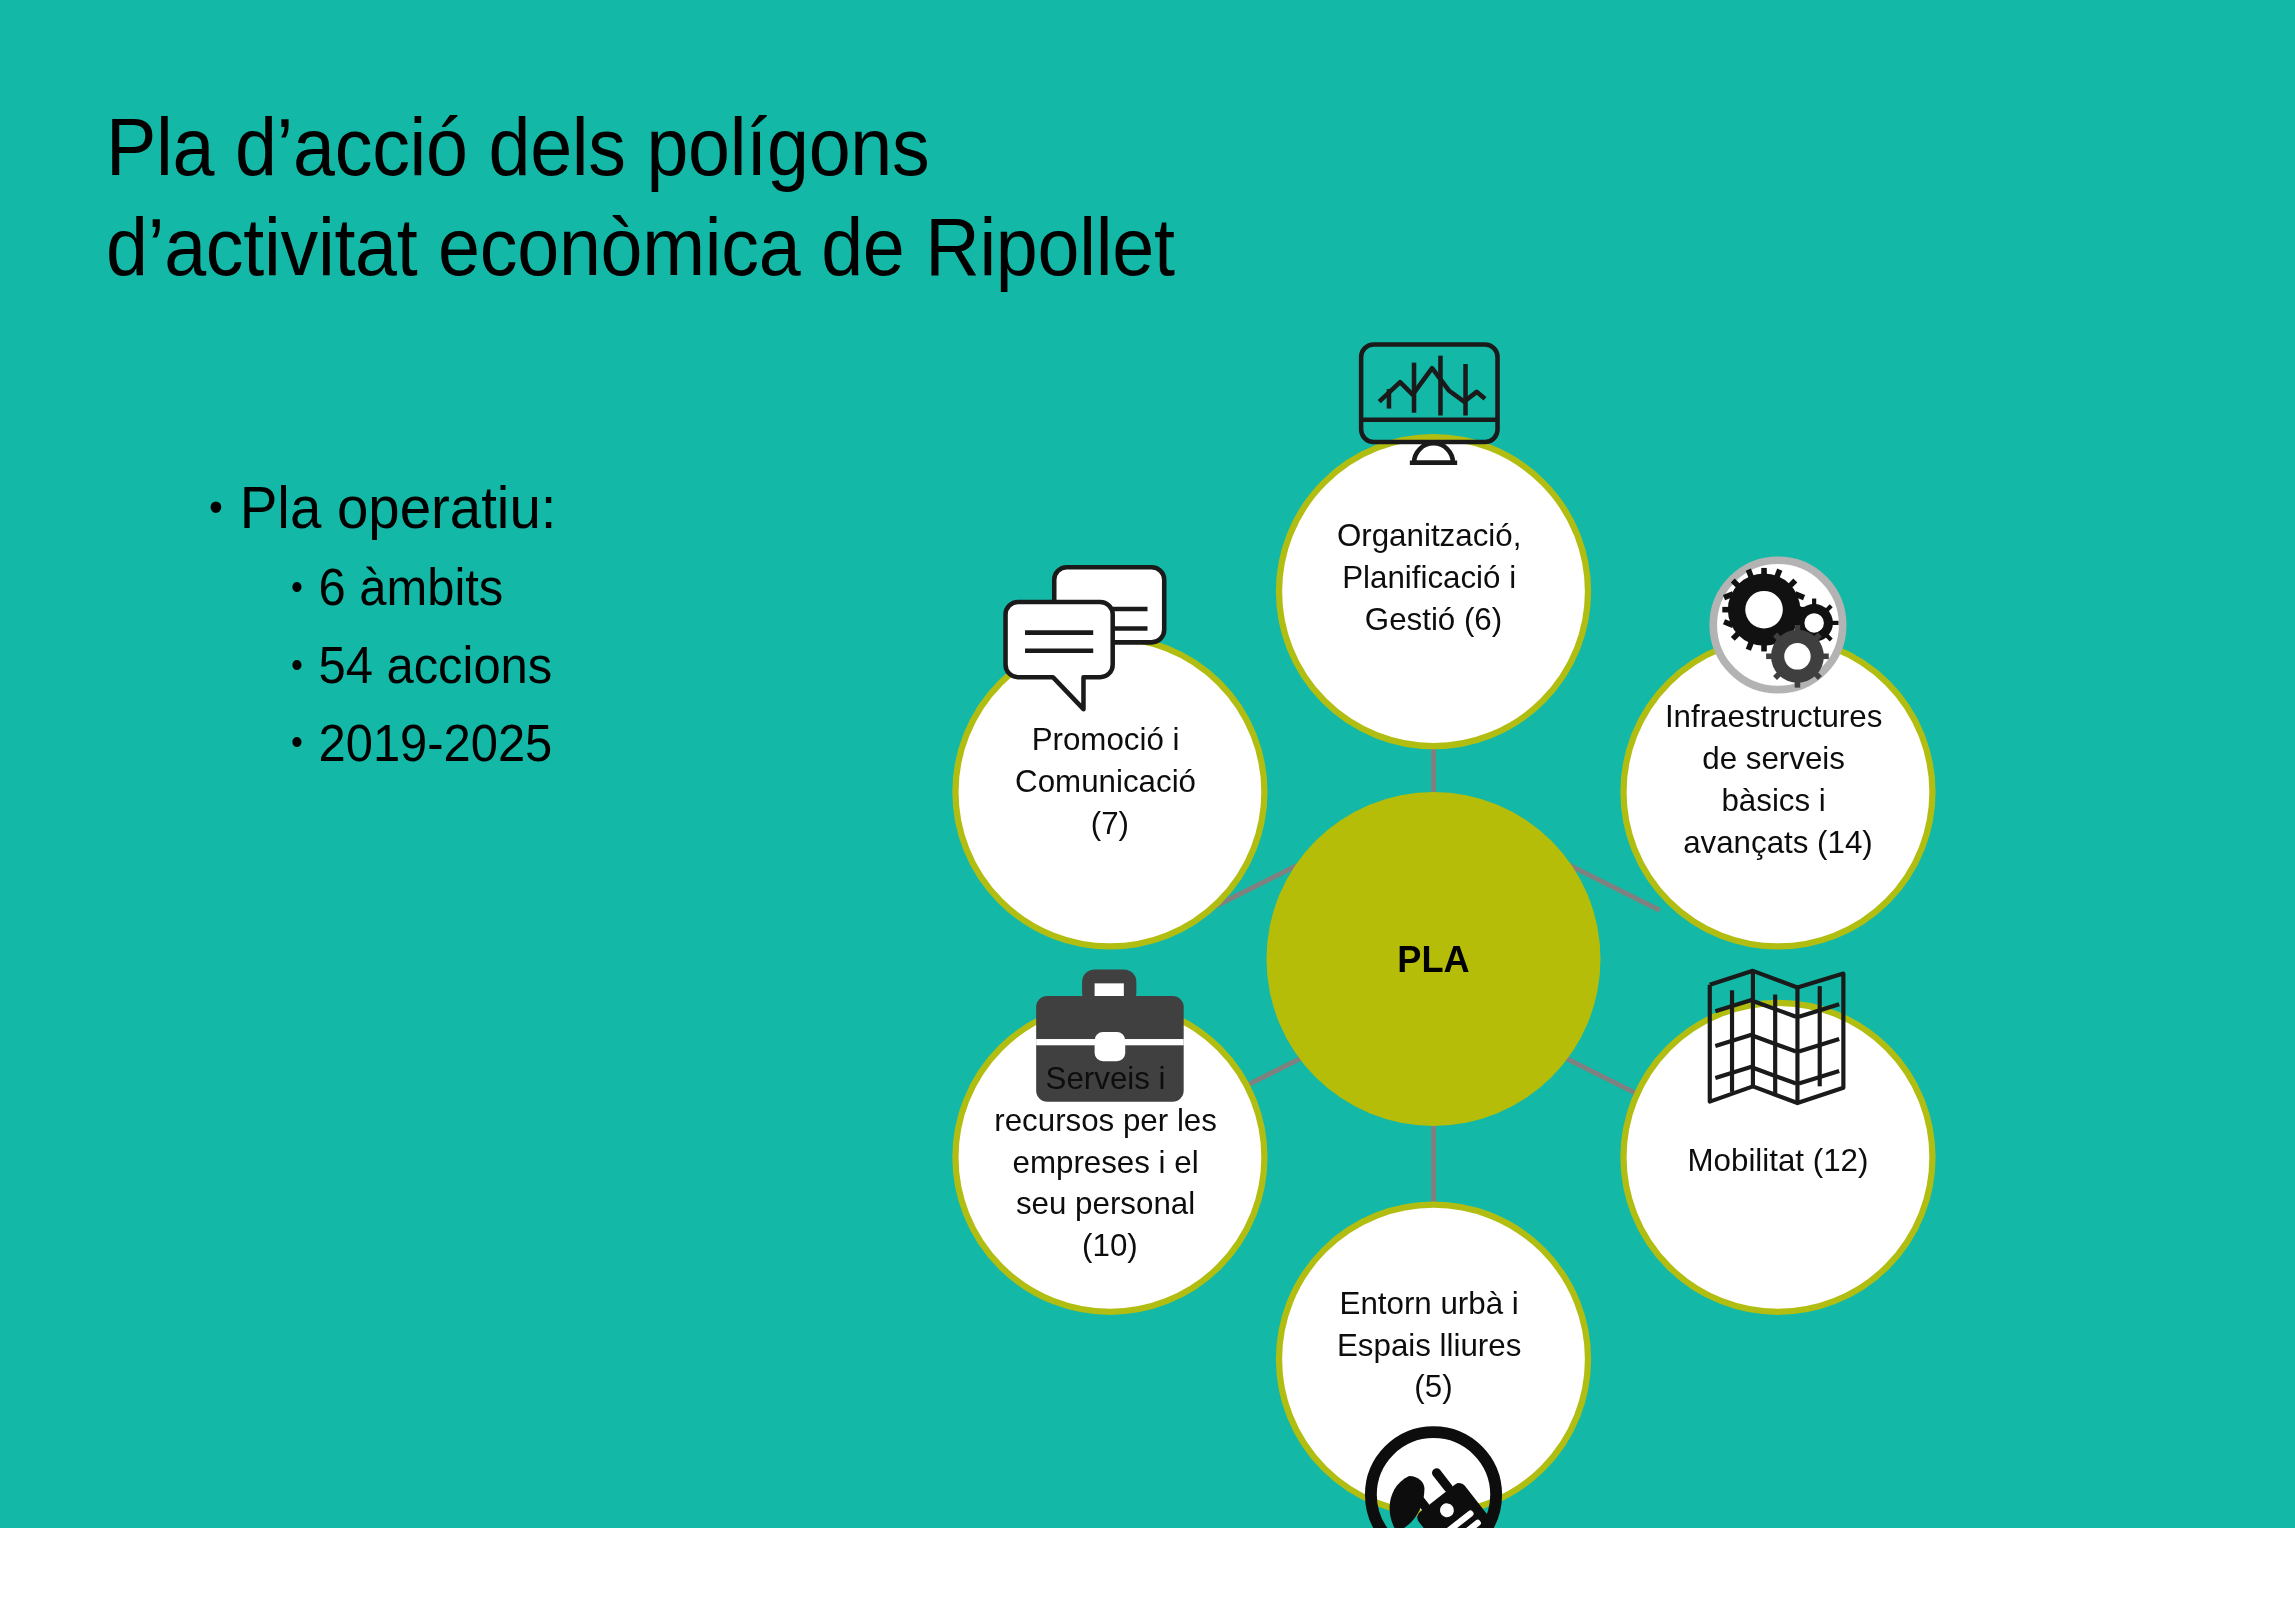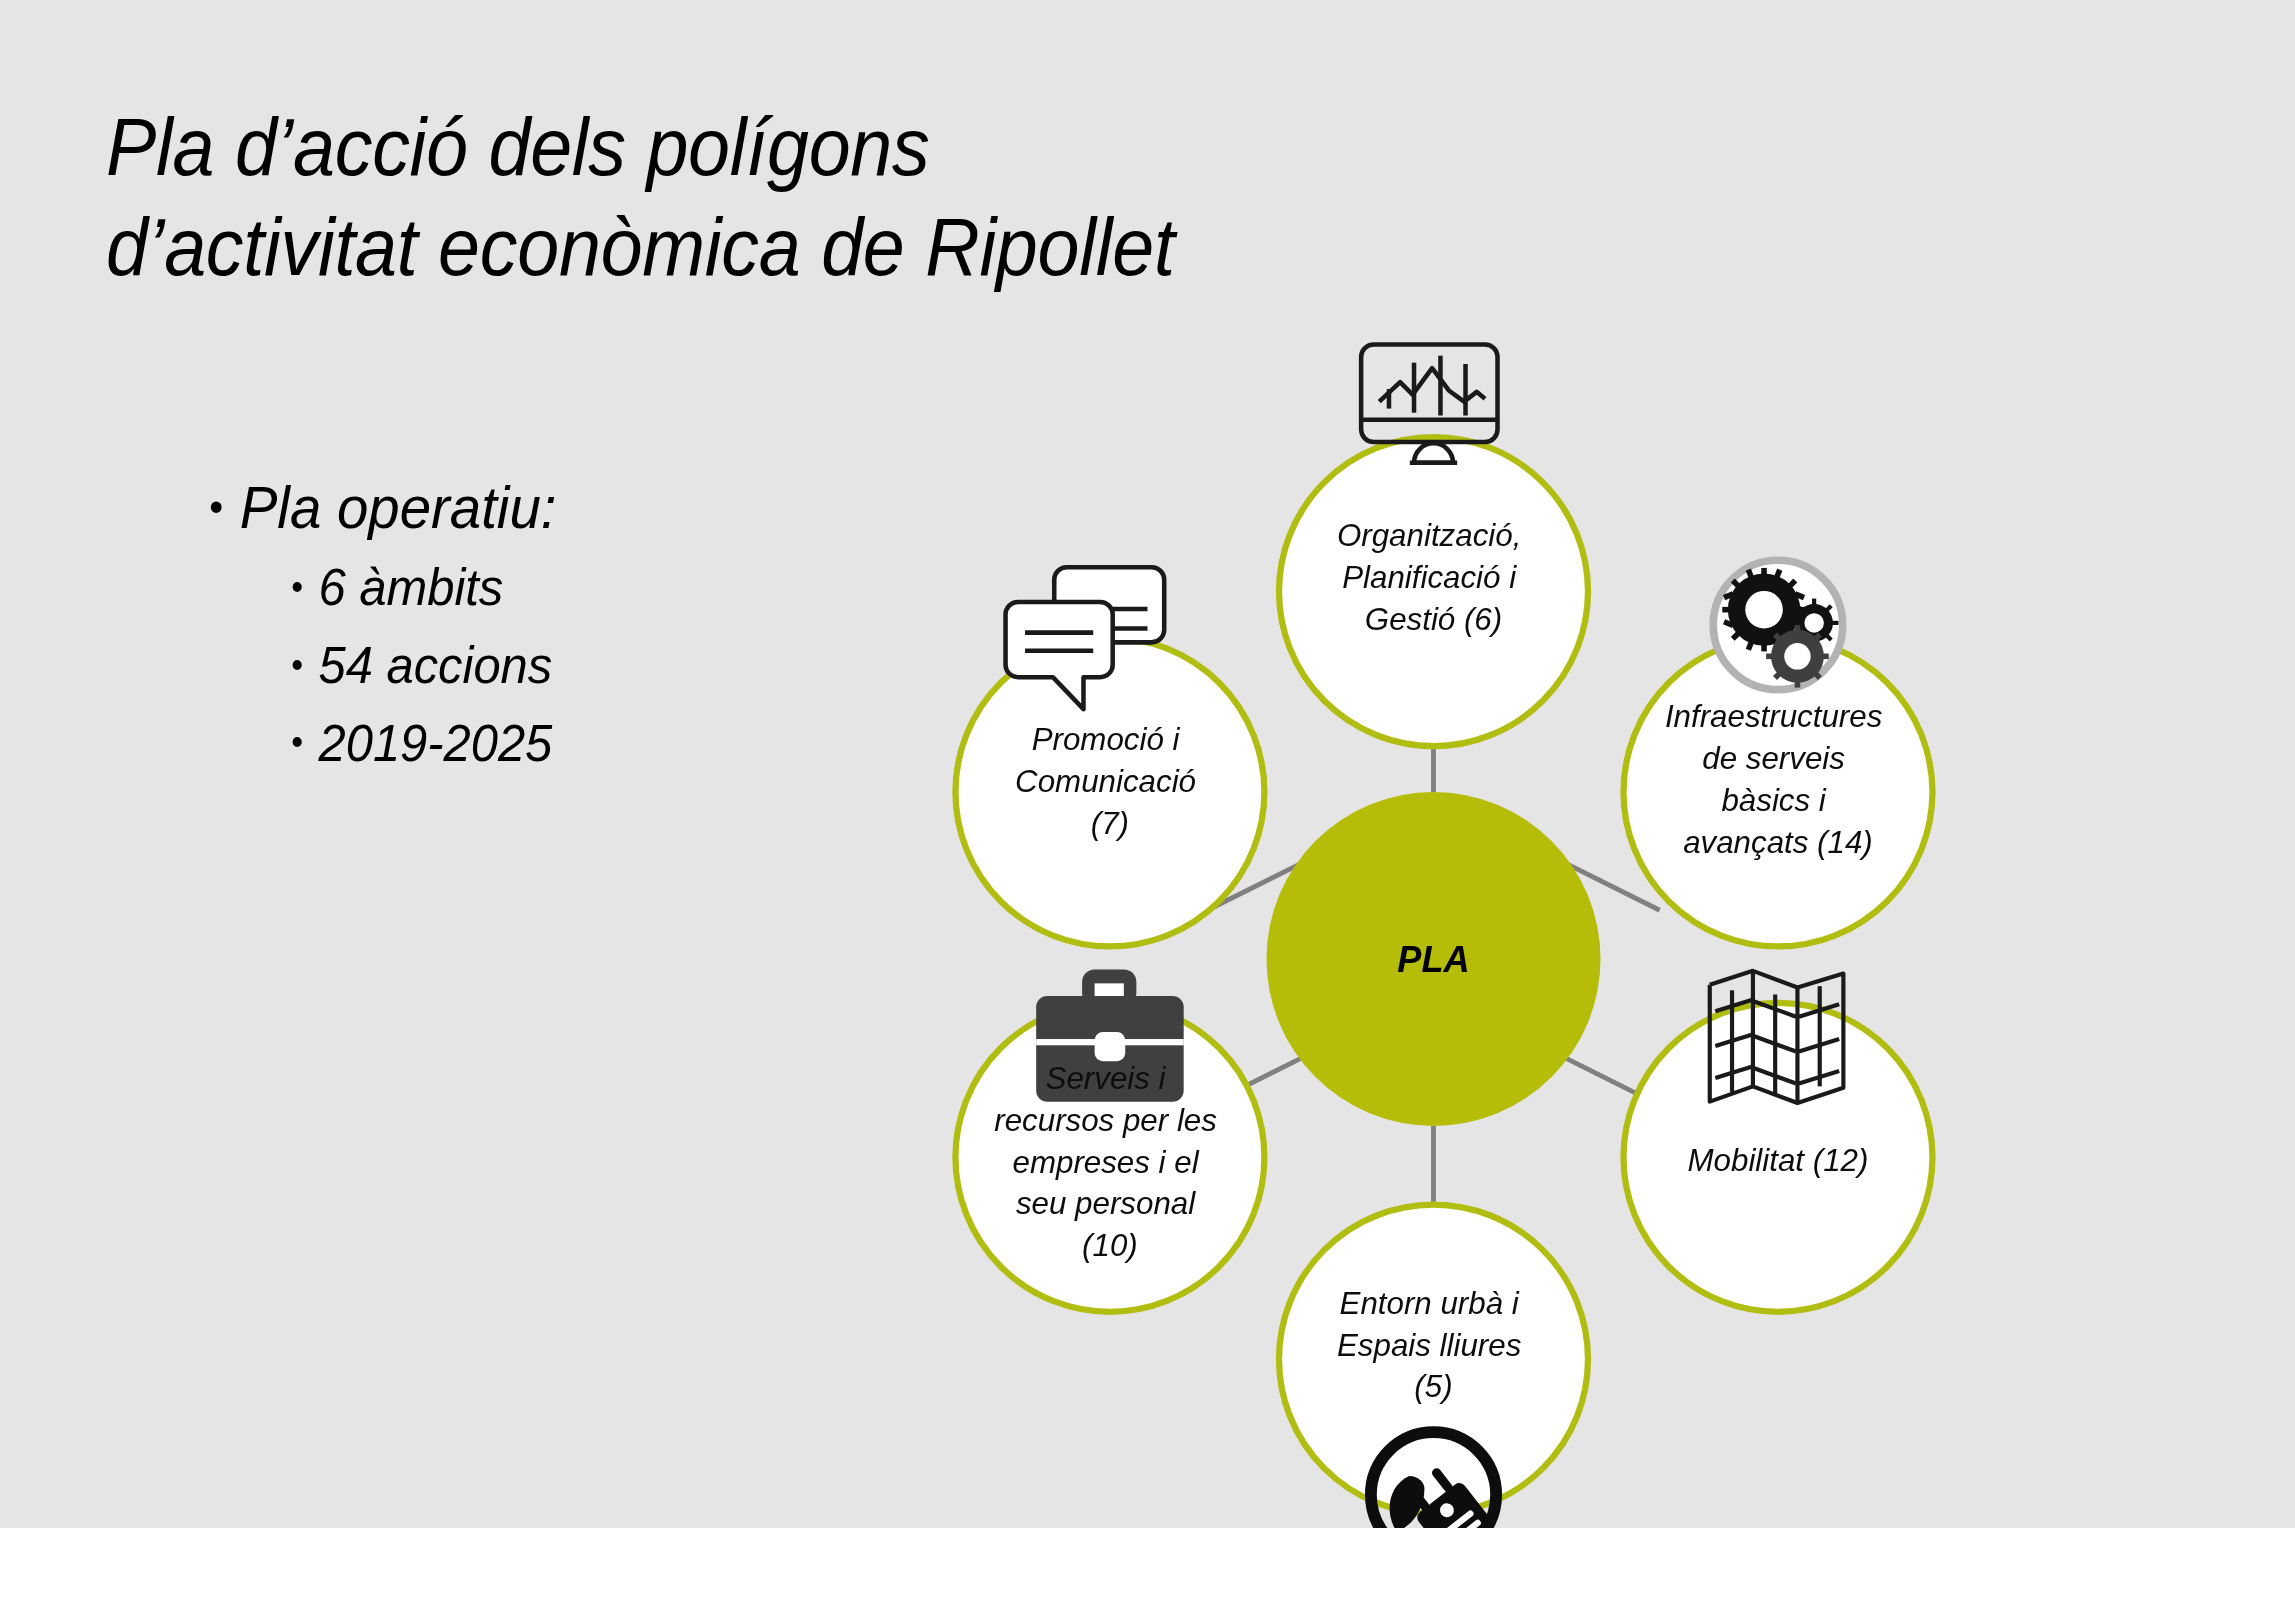--- a/index.html
+++ b/index.html
@@ -3,24 +3,23 @@
 <meta charset="utf-8">
 <style>
   html, body {
     margin: 0; padding: 0;
     background: #ffffff;
   }
   #slide {
     position: relative;
     width: 2295px;
     height: 1528px;
-    background: #e5e5e5;
+    background: #14b8a6;
     overflow: hidden;
     font-family: "Liberation Sans", sans-serif;
-    font-style: italic;
   }
 
   
   #title {
     position: absolute;
     left: 106px;
     top: 97px;
     width: 1740px;
     font-family: "Liberation Sans Narrow", "Liberation Sans", sans-serif;
     font-size: 82px;

